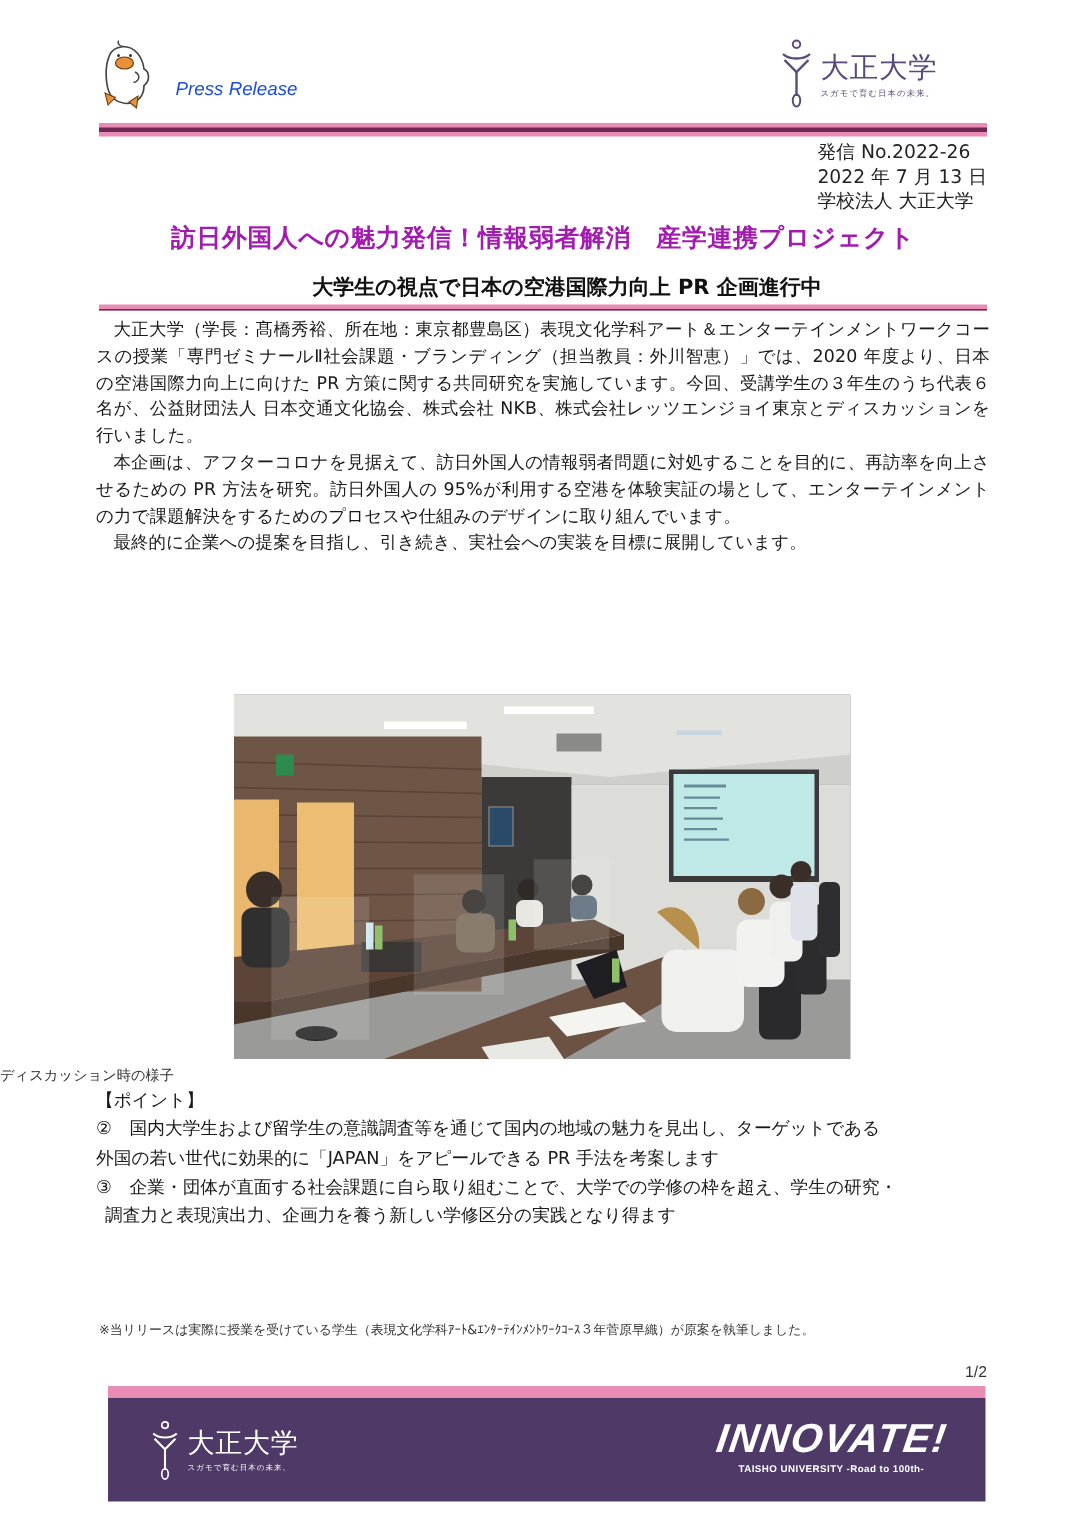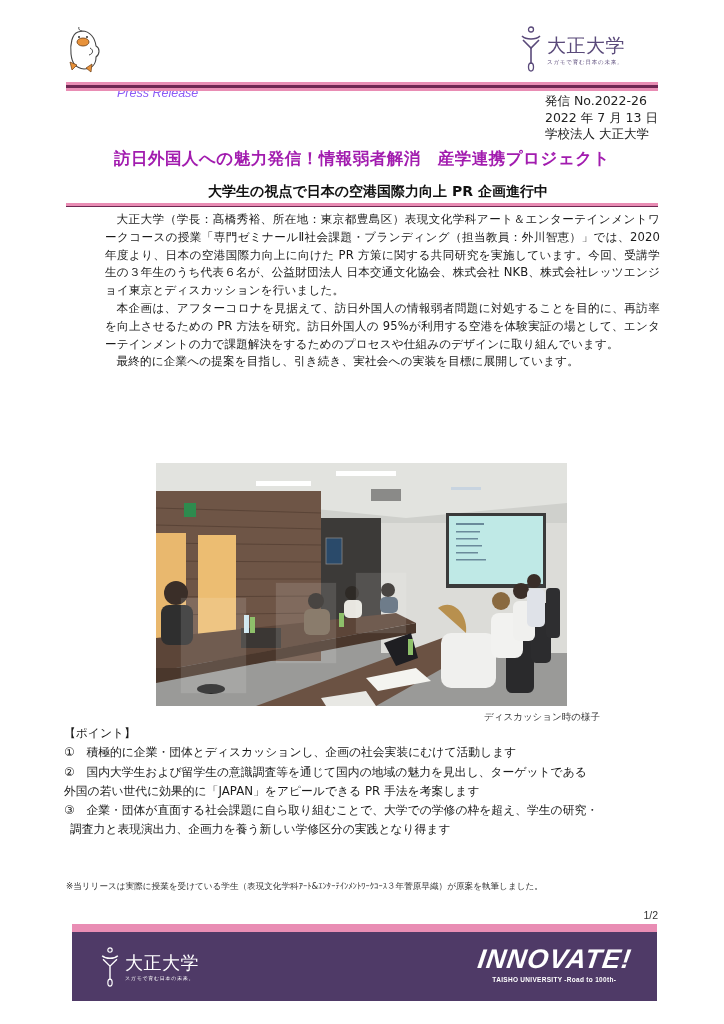--- a/index.html
+++ b/index.html
@@ -1,42 +1,42 @@
 <!DOCTYPE html>
 <html><head>
 <meta charset="utf-8">
 <style>
   * { box-sizing: border-box; margin: 0; padding: 0; }
   html, body { width: 724px; height: 1024px; background: #ffffff; overflow: hidden; }
   body { position: relative; font-family: "DejaVu Sans", sans-serif; color: #1a1a1a; }
 
   
   .duck { position: absolute; left: 64px; top: 24px; width: 44px; height: 50px; }
-  .press { position: absolute; left: 117px; top: 52px; font-family: "Liberation Sans", sans-serif; font-style: italic; font-size: 12.5px; color: #8b5cf6; margin-top: 34px; }
+  .press { position: absolute; left: 117px; top: 52px; font-family: "Liberation Sans", sans-serif; font-style: italic; font-size: 12.5px; color: #1d4ed8; }
   .logo-top { position: absolute; left: 520px; top: 26px; display: flex; align-items: flex-start; gap: 5px; }
   .logo-top .mark { width: 22px; height: 46px; }
   .logo-top .name { font-size: 19px; color: #5a4a7a; letter-spacing: 0.5px; line-height: 22px; margin-top: 8px; }
   .logo-top .tag { font-size: 5.5px; color: #5a4a7a; letter-spacing: 0.8px; margin-top: 3px; }
 
   .rule-top { position: absolute; left: 66px; width: 592px; top: 82px; height: 9px; background: #e98db4; }
   .rule-top::after { content: ""; position: absolute; left: 0; right: 0; top: 3px; height: 3px; background: #6e2752; }
 
   .meta { position: absolute; right: 66px; top: 93px; text-align: left; font-size: 12.5px; line-height: 16.5px; color: #222; }
 
   .title { position: absolute; left: 0; width: 724px; top: 148px; text-align: center; font-size: 16.5px; font-weight: bold; letter-spacing: 0.5px; color: #a21caf; }
   .subtitle { position: absolute; left: 16px; width: 724px; top: 183px; text-align: center; font-size: 14px; font-weight: bold; color: #111; }
   .rule-sub { position: absolute; left: 66px; width: 592px; top: 203px; height: 4px; background: #e98db4; }
   .rule-sub::after { content: ""; position: absolute; left: 0; right: 0; bottom: 0; height: 1.5px; background: #6e2752; }
 
   .body { position: absolute; left: 64px; width: 596px; top: 211px; font-size: 11.6px; line-height: 17.8px; letter-spacing: 0.15px; text-align: justify; color: #1a1a1a; }
-  .body p { text-indent: 1em; margin-left: 41px; }
+  .body p { text-indent: 1em; }
 
   
   .photo { position: absolute; left: 156px; top: 463px; width: 411px; height: 243px; overflow: hidden; background: #9a9a98; }
-  .caption { position: absolute; left: 0; width: 600px; top: 711px; text-align: right; font-size: 9.5px; color: #333; }
+  .caption { position: absolute; left: 0; width: 600px; top: 711px; text-align: left; font-size: 9.5px; color: #333; }
 
   .points { position: absolute; left: 64px; width: 600px; top: 724px; font-size: 11.8px; line-height: 19.3px; color: #1a1a1a; }
   .points .hd { }
   .points .item { display: block; }
   .points .cont { display: block; }
   .points .cont.indent { padding-left: 6px; }
 
   .note { position: absolute; left: 66px; top: 881px; font-size: 8.6px; color: #333; }
   .pageno { position: absolute; right: 66px; top: 909px; font-size: 10.5px; color: #333; font-family: "Liberation Sans", sans-serif; margin-left: 19px; }
 
@@ -183,23 +183,20 @@
       <rect x="120" y="120" width="60" height="80"></rect>
       <rect x="200" y="110" width="50" height="60"></rect>
     </g>
   </svg>
 </div>
 <div class="caption">ディスカッション時の様子</div>
 
 <div class="points">
   <div class="hd">【ポイント】</div>
   <div class="item">
-    <span>①</span>　<span>積極的に企業・団体とディスカッションし、企画の社会実装にむけて活動します</span>
-  </div>
-  <div class="item">
     <span>②</span>　<span>国内大学生および留学生の意識調査等を通じて国内の地域の魅力を見出し、ターゲットである</span>
     <span class="cont">外国の若い世代に効果的に「JAPAN」をアピールできる PR 手法を考案します</span>
   </div>
   <div class="item">
     <span>③</span>　<span>企業・団体が直面する社会課題に自ら取り組むことで、大学での学修の枠を超え、学生の研究・</span>
     <span class="cont indent">調査力と表現演出力、企画力を養う新しい学修区分の実践となり得ます</span>
   </div>
 </div>
 
 <div class="note">※当リリースは実際に授業を受けている学生（表現文化学科ｱｰﾄ&amp;ｴﾝﾀｰﾃｲﾝﾒﾝﾄﾜｰｸｺｰｽ３年菅原早織）が原案を執筆しました。</div>

